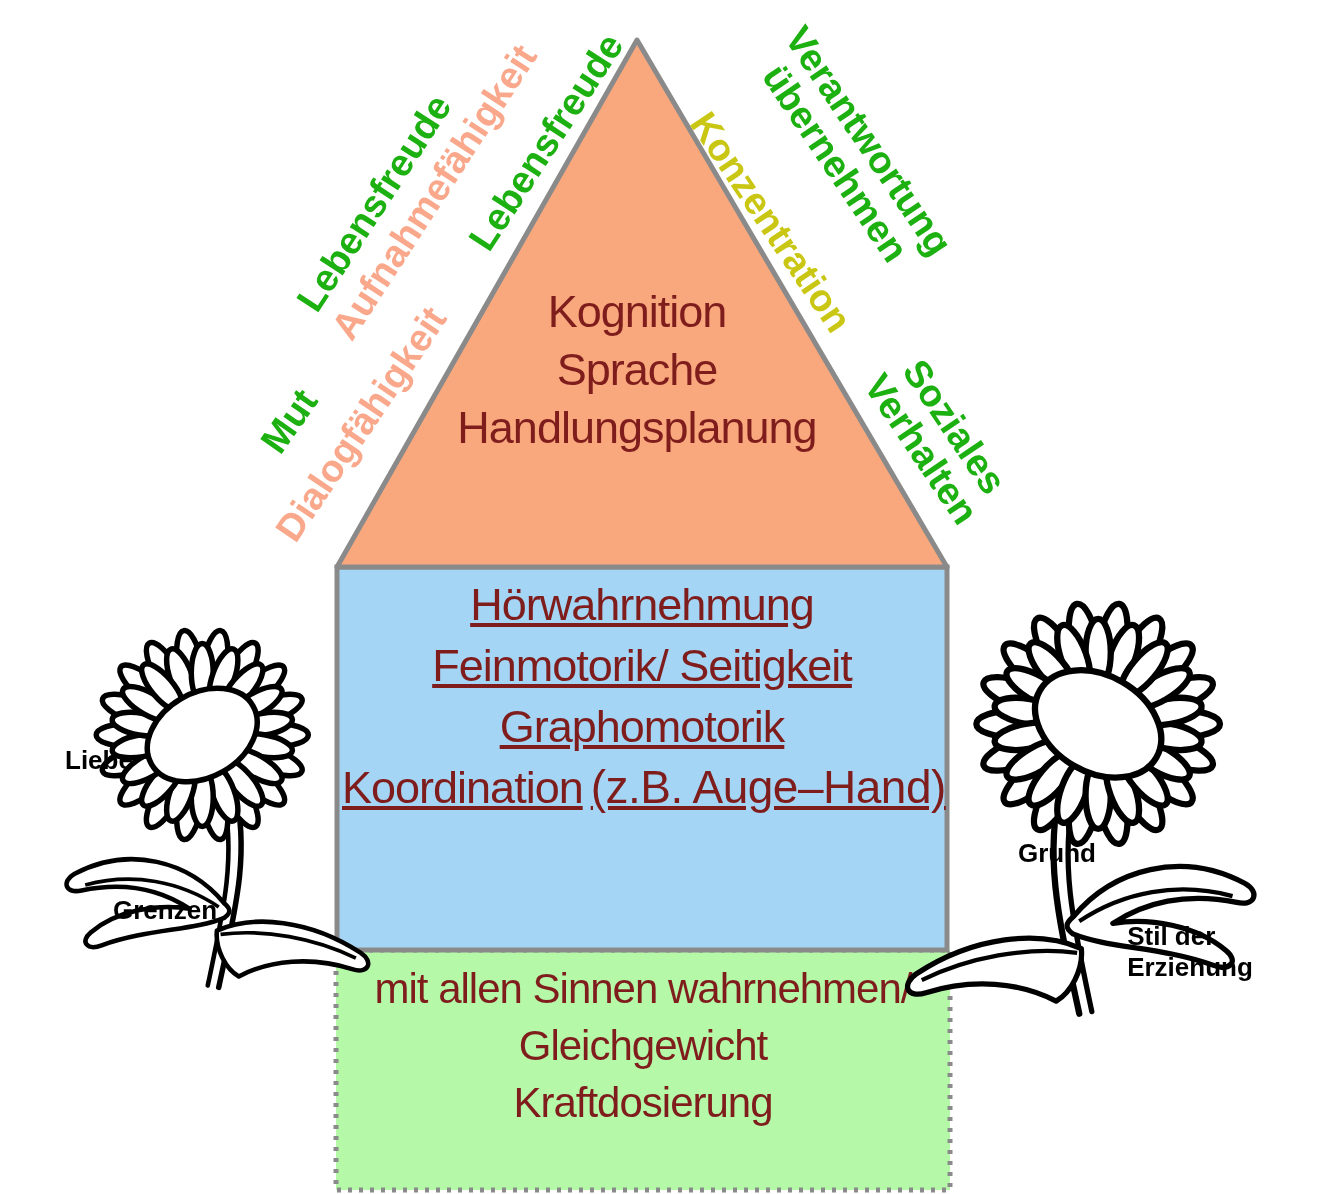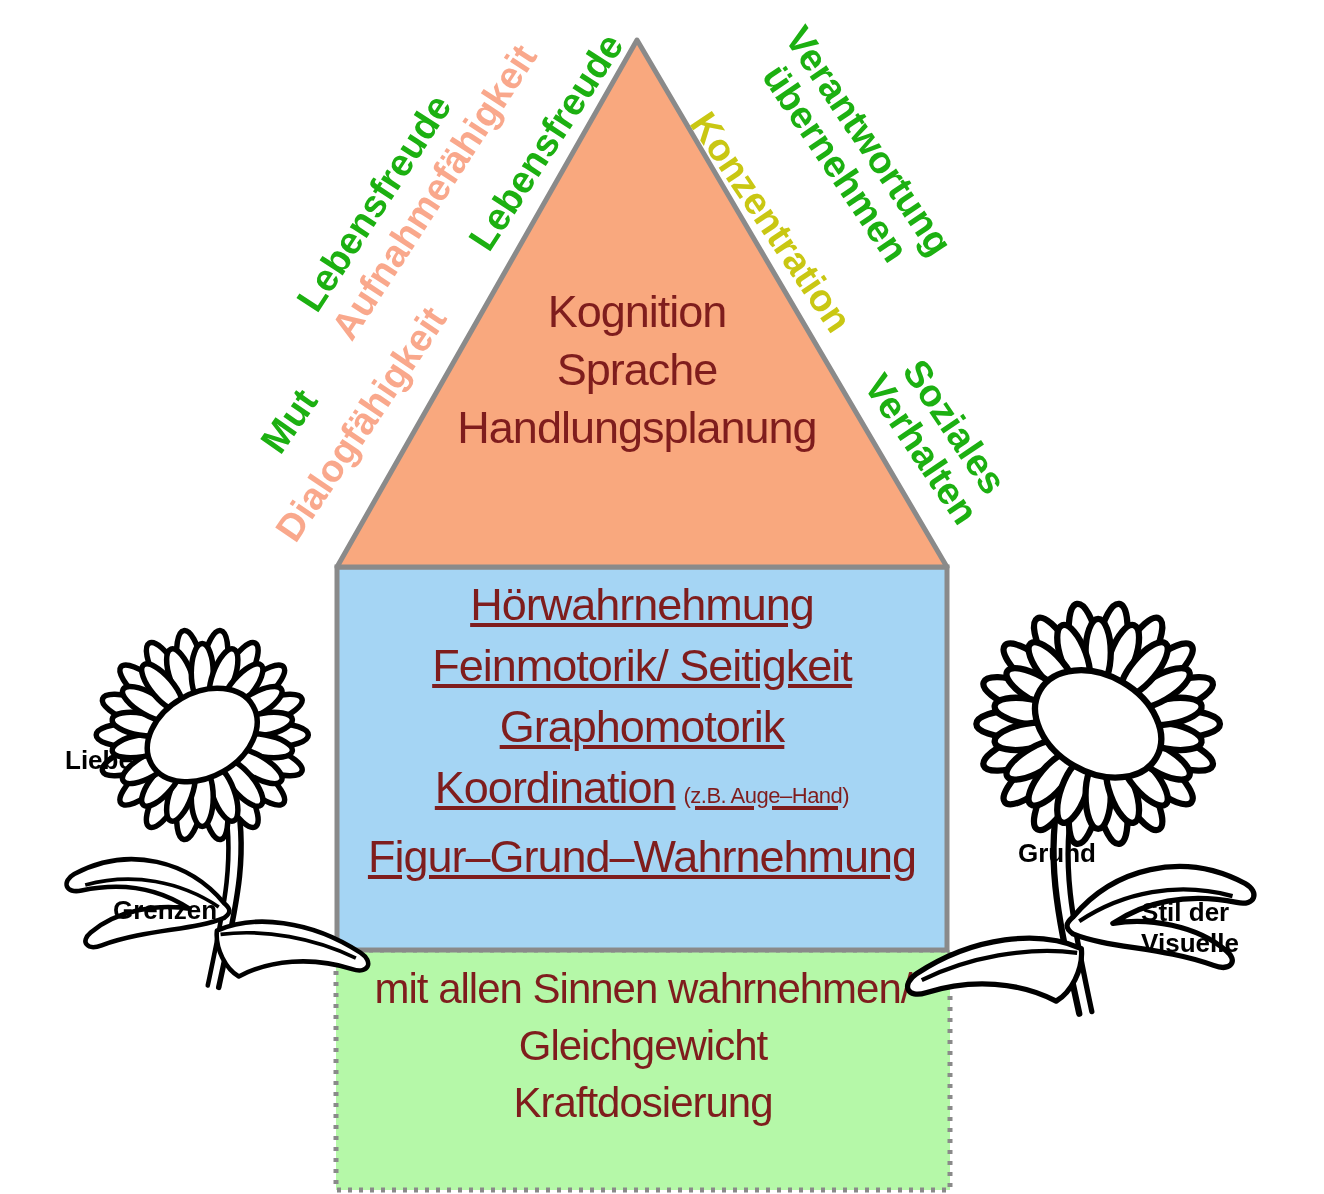--- a/index.html
+++ b/index.html
@@ -4,38 +4,38 @@
 <style>
   html,body{margin:0;padding:0;background:#fff;}
   .canvas{
     position:relative;width:1324px;height:1194px;background:#ffffff;
     font-family:"Liberation Sans",sans-serif;overflow:hidden;
   }
   .house-svg{position:absolute;left:0;top:0;z-index:1;}
   .sec-text{position:absolute;z-index:2;text-align:center;color:#7f1d1d;}
   .roof-text{left:380px;top:283px;width:514px;font-size:45px;line-height:58px;letter-spacing:-1px;}
   .middle-text{left:342px;top:574px;width:600px;font-size:45px;line-height:61px;letter-spacing:-1px;white-space:nowrap;text-decoration:underline;}
-  .note{font-size:22px;margin-left:8px;letter-spacing:-0.5px;}
+  .note{font-size:46px;margin-left:8px;letter-spacing:-0.5px;}
   .base-text{left:345px;top:960px;width:596px;font-size:42px;line-height:57px;letter-spacing:-1px;}
   .rot{
     position:absolute;z-index:2;font-weight:bold;font-size:38px;line-height:40px;
     white-space:nowrap;text-align:center;
     transform:translate(-50%,-50%) rotate(var(--r));
   }
   .green{color:#1CB011;}
   .salmon{color:#F9A88C;}
   .yellow{color:#C9C713;}
   .flower{position:absolute;z-index:3;}
   .flower svg{overflow:visible;display:block;}
   .flower.right svg{transform:scaleX(-1);}
   .flabel{
     position:absolute;z-index:4;font-weight:bold;font-size:26px;line-height:31px;
     color:#000;text-align:left;white-space:nowrap;
   }
-  .center-anchor{transform:translateX(-50%);}
+  .center-anchor{transform:translateX(-50%);margin-top:24px;}
 </style>
 </head>
 <body>
 
 <div class="canvas">
 
   <svg class="house-svg" width="1324" height="1194" viewBox="0 0 1324 1194">
     <rect x="336" y="950" width="614" height="240" stroke="#8A8A8A" stroke-width="5" stroke-dasharray="4 7" fill="#B5F8A8"></rect>
     <rect x="337" y="567" width="610" height="383" stroke="#8A8A8A" stroke-width="5" fill="#A5D5F4"></rect>
     <polygon points="337,567 637,40 947,567" stroke="#8A8A8A" stroke-width="5" stroke-linejoin="round" fill="#F9A87E"></polygon>
@@ -47,21 +47,20 @@
     <div>Handlungsplanung</div>
   </div>
 
   <div class="sec-text middle-text">
     <div>Hörwahrnehmung</div>
     <div>Feinmotorik/ Seitigkeit</div>
     <div>Graphomotorik</div>
     <div>
       <span>Koordination</span><span class="note">(z.B. Auge–Hand)</span>
     </div>
-    <div>Figur–Grund–Wahrnehmung</div>
   </div>
 
   <div class="sec-text base-text">
     <div>mit allen Sinnen wahrnehmen/</div>
     <div>Gleichgewicht</div>
     <div>Kraftdosierung</div>
   </div>
 
   <div class="rot green" style="left:289px;top:421px;--r:-55deg">Mut</div>
   <div class="rot salmon" style="left:361px;top:424px;--r:-56deg">Dialogfähigkeit</div>
@@ -181,16 +180,16 @@
         <ellipse rx="64" ry="46" fill="#fff" stroke="#000" stroke-width="6"></ellipse>
       </g>
     </svg>
   </div>
 
   <div class="flabel" style="left:65px;top:745px">Liebe</div>
   <div class="flabel" style="left:113px;top:895px">Grenzen</div>
   <div class="flabel" style="left:1018px;top:838px">Grund</div>
   <div class="flabel center-anchor" style="left:1190px;top:897px">
     <div>Stil der</div>
-    <div>Visuelle</div>
+    <div>Erziehung</div>
   </div>
 
 </div>
 
 </body></html>

